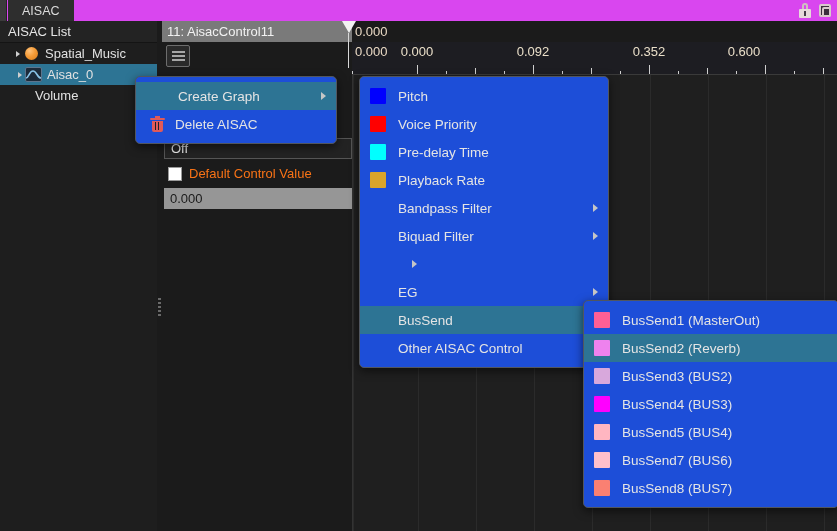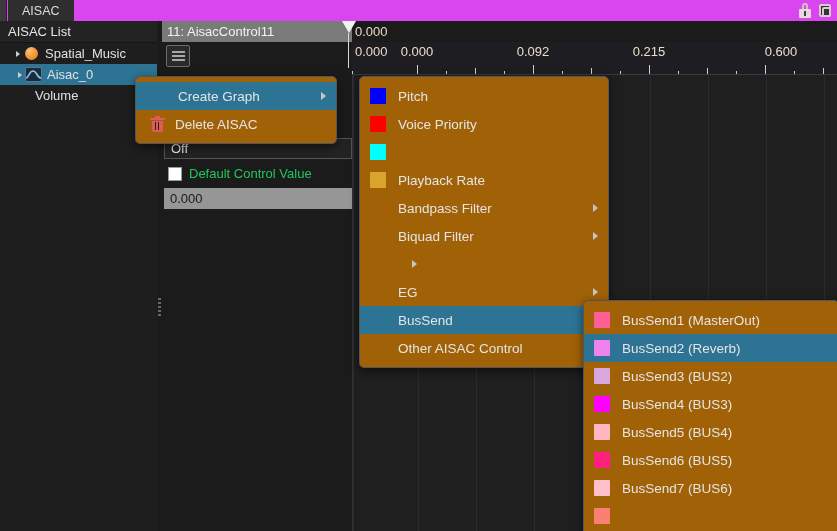--- a/index.html
+++ b/index.html
@@ -77,33 +77,33 @@
     border:1px solid #6d6d6d;border-radius:2px;display:flex;flex-direction:column;
     justify-content:center;align-items:center;gap:2px;}
   #listbtn i{width:13px;height:2px;background:#a7a7a7;display:block;}
   #value-0{position:absolute;left:355px;top:44px;color:#e9d9c4;font-size:13px;}
 
   
   #row-off{position:absolute;left:164px;top:138px;width:188px;height:21px;background:#232323;
     border:1px solid #555;box-sizing:border-box;color:#eaeaea;font-size:13px;line-height:19px;
     padding-left:6px;}
   #row-dcv{position:absolute;left:164px;top:162px;width:188px;height:23px;display:flex;
-    align-items:center;color:#22c55e;font-size:13px;}
+    align-items:center;color:#f97316;font-size:13px;}
   #dcv-check{width:14px;height:14px;background:#ffffff;border:1px solid #9a9a9a;
     margin-left:4px;margin-right:7px;box-sizing:border-box;}
   #row-dcvval{position:absolute;left:164px;top:188px;width:188px;height:21px;background:#969696;
     color:#1a1a1a;font-size:13px;line-height:21px;padding-left:6px;box-sizing:border-box;}
 
   
   #graph{position:absolute;left:352px;top:74px;width:485px;height:457px;background:#1f1f1f;
     border-left:1px solid #333;}
   .gridv{position:absolute;top:0;bottom:0;width:1px;background:#2b2b2b;}
 
   
-  .menu{position:absolute;background:#a16207;border:1px solid #51565f;border-radius:5px;
+  .menu{position:absolute;background:#1d4ed8;border:1px solid #51565f;border-radius:5px;
     padding:5px 0;box-shadow:0 3px 10px rgba(0,0,0,.55);}
   .mi{height:28px;display:flex;align-items:center;font-size:13.5px;color:#e4e4e4;
     padding:0 10px 0 10px;white-space:nowrap;position:relative;}
   .mi.hl{background:#2d7494;}
   .mi .mlabel{flex:1;}
   .mi .arrow{width:0;height:0;margin-left:14px;
     border-left:5px solid #c6c6c6;border-top:4px solid transparent;border-bottom:4px solid transparent;}
   .swatch{width:16px;height:16px;flex:0 0 16px;margin-right:12px;border-radius:1px;}
   .mi .ind{width:16px;flex:0 0 16px;margin-right:12px;}
 
@@ -188,22 +188,22 @@
 </div>
 
 <div id="ctrl-name">11: AisacControl11</div>
 <div id="playhead"></div>
 <div id="playhead-stem"></div>
 <div id="ctrl-value">0.000</div>
 
 <div id="ruler">
   <span class="rlabel" style="left:65px;">0.000</span>
   <span class="rlabel" style="left:181px;">0.092</span>
-  <span class="rlabel" style="left:297px;">0.215</span>
-  <span class="rlabel" style="left:429px;">0.600</span>
+  <span class="rlabel" style="left:297px;">0.352</span>
+  <span class="rlabel" style="left:392px;">0.600</span>
 
   <i class="tick major" style="left:65px;"></i>
   <i class="tick minor" style="left:94px;"></i>
   <i class="tick mid" style="left:123px;"></i>
   <i class="tick minor" style="left:152px;"></i>
   <i class="tick major" style="left:181px;"></i>
   <i class="tick minor" style="left:210px;"></i>
   <i class="tick mid" style="left:239px;"></i>
   <i class="tick minor" style="left:268px;"></i>
   <i class="tick major" style="left:297px;"></i>
@@ -259,20 +259,21 @@
   <div class="mi">
     <span class="swatch" style="background:#0000ff"></span>
     <span class="mlabel">Pitch</span>
   </div>
   <div class="mi">
     <span class="swatch" style="background:#ff0000"></span>
     <span class="mlabel">Voice Priority</span>
   </div>
   <div class="mi">
     <span class="swatch" style="background:#00ffff"></span>
+    <span class="mlabel">Pre-delay Time</span>
   </div>
   <div class="mi">
     <span class="swatch" style="background:#d9a42a"></span>
     <span class="mlabel">Playback Rate</span>
   </div>
   <div class="mi">
     <span class="ind"></span>
     <span class="mlabel">Bandpass Filter</span>
     <span class="arrow"></span>
   </div>
@@ -317,23 +318,20 @@
   </div>
   <div class="mi">
     <span class="swatch" style="background:#ff00ff"></span>
     <span class="mlabel">BusSend4 (BUS3)</span>
   </div>
   <div class="mi">
     <span class="swatch" style="background:#ffb6c1"></span>
     <span class="mlabel">BusSend5 (BUS4)</span>
   </div>
   <div class="mi">
-    <span class="swatch" style="background:#ff2080"></span>
-    <span class="mlabel">BusSend6 (BUS5)</span>
-  </div>
-  <div class="mi">
     <span class="swatch" style="background:#ffc0cb"></span>
     <span class="mlabel">BusSend7 (BUS6)</span>
   </div>
   <div class="mi">
     <span class="swatch" style="background:#fa8072"></span>
+    <span class="mlabel">BusSend8 (BUS7)</span>
   </div>
 </div>
 
 </body></html>

